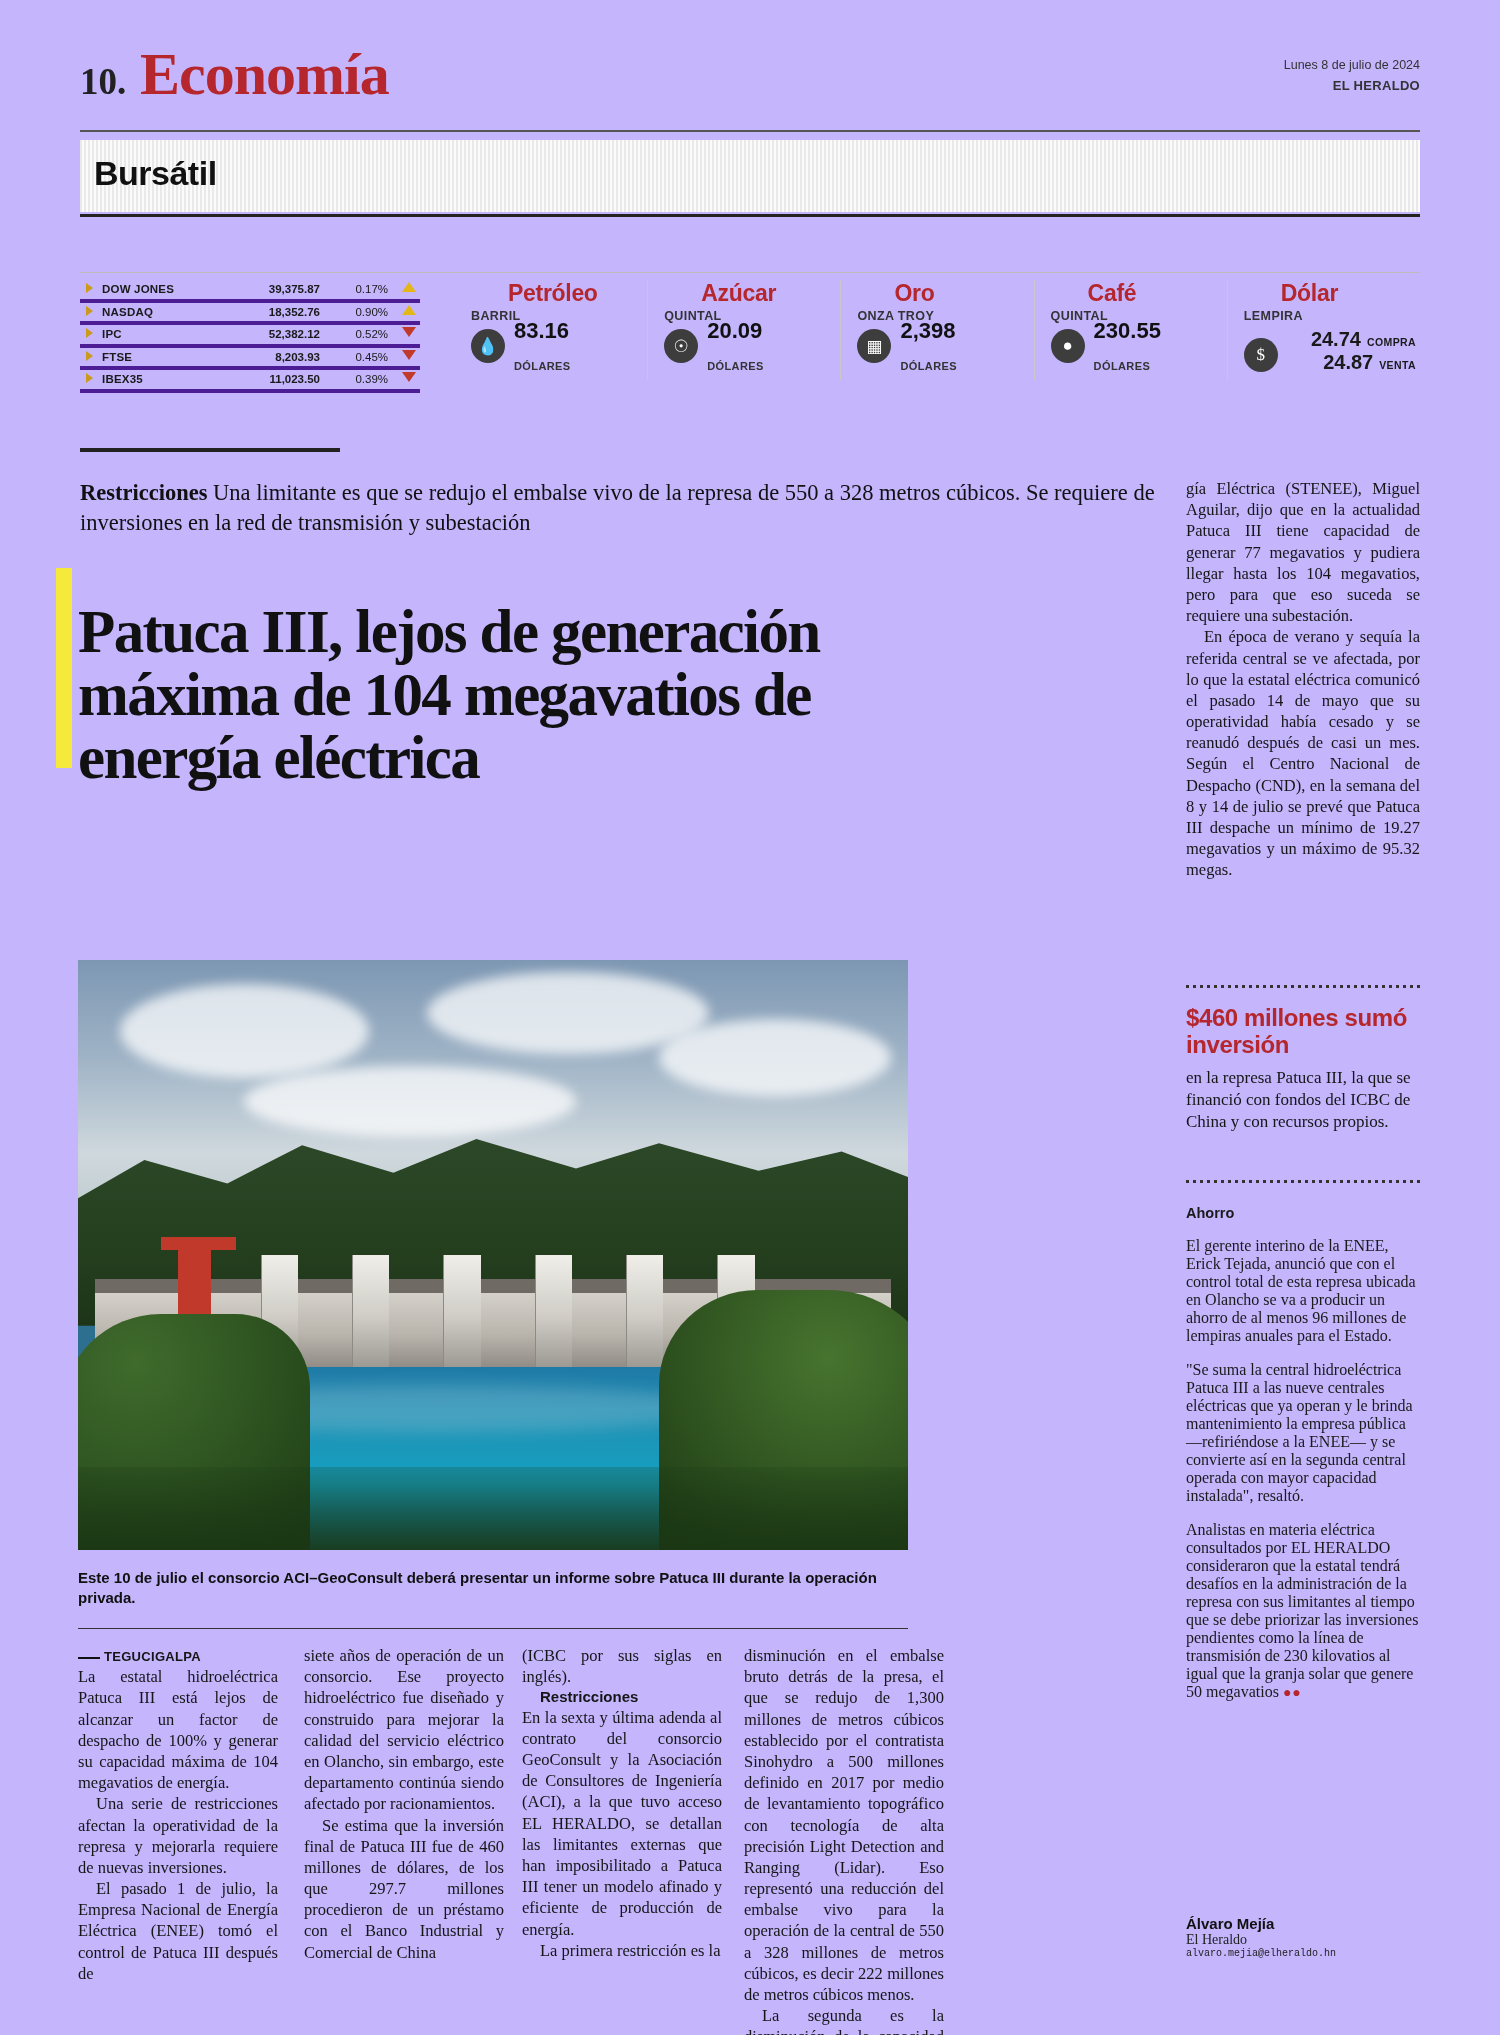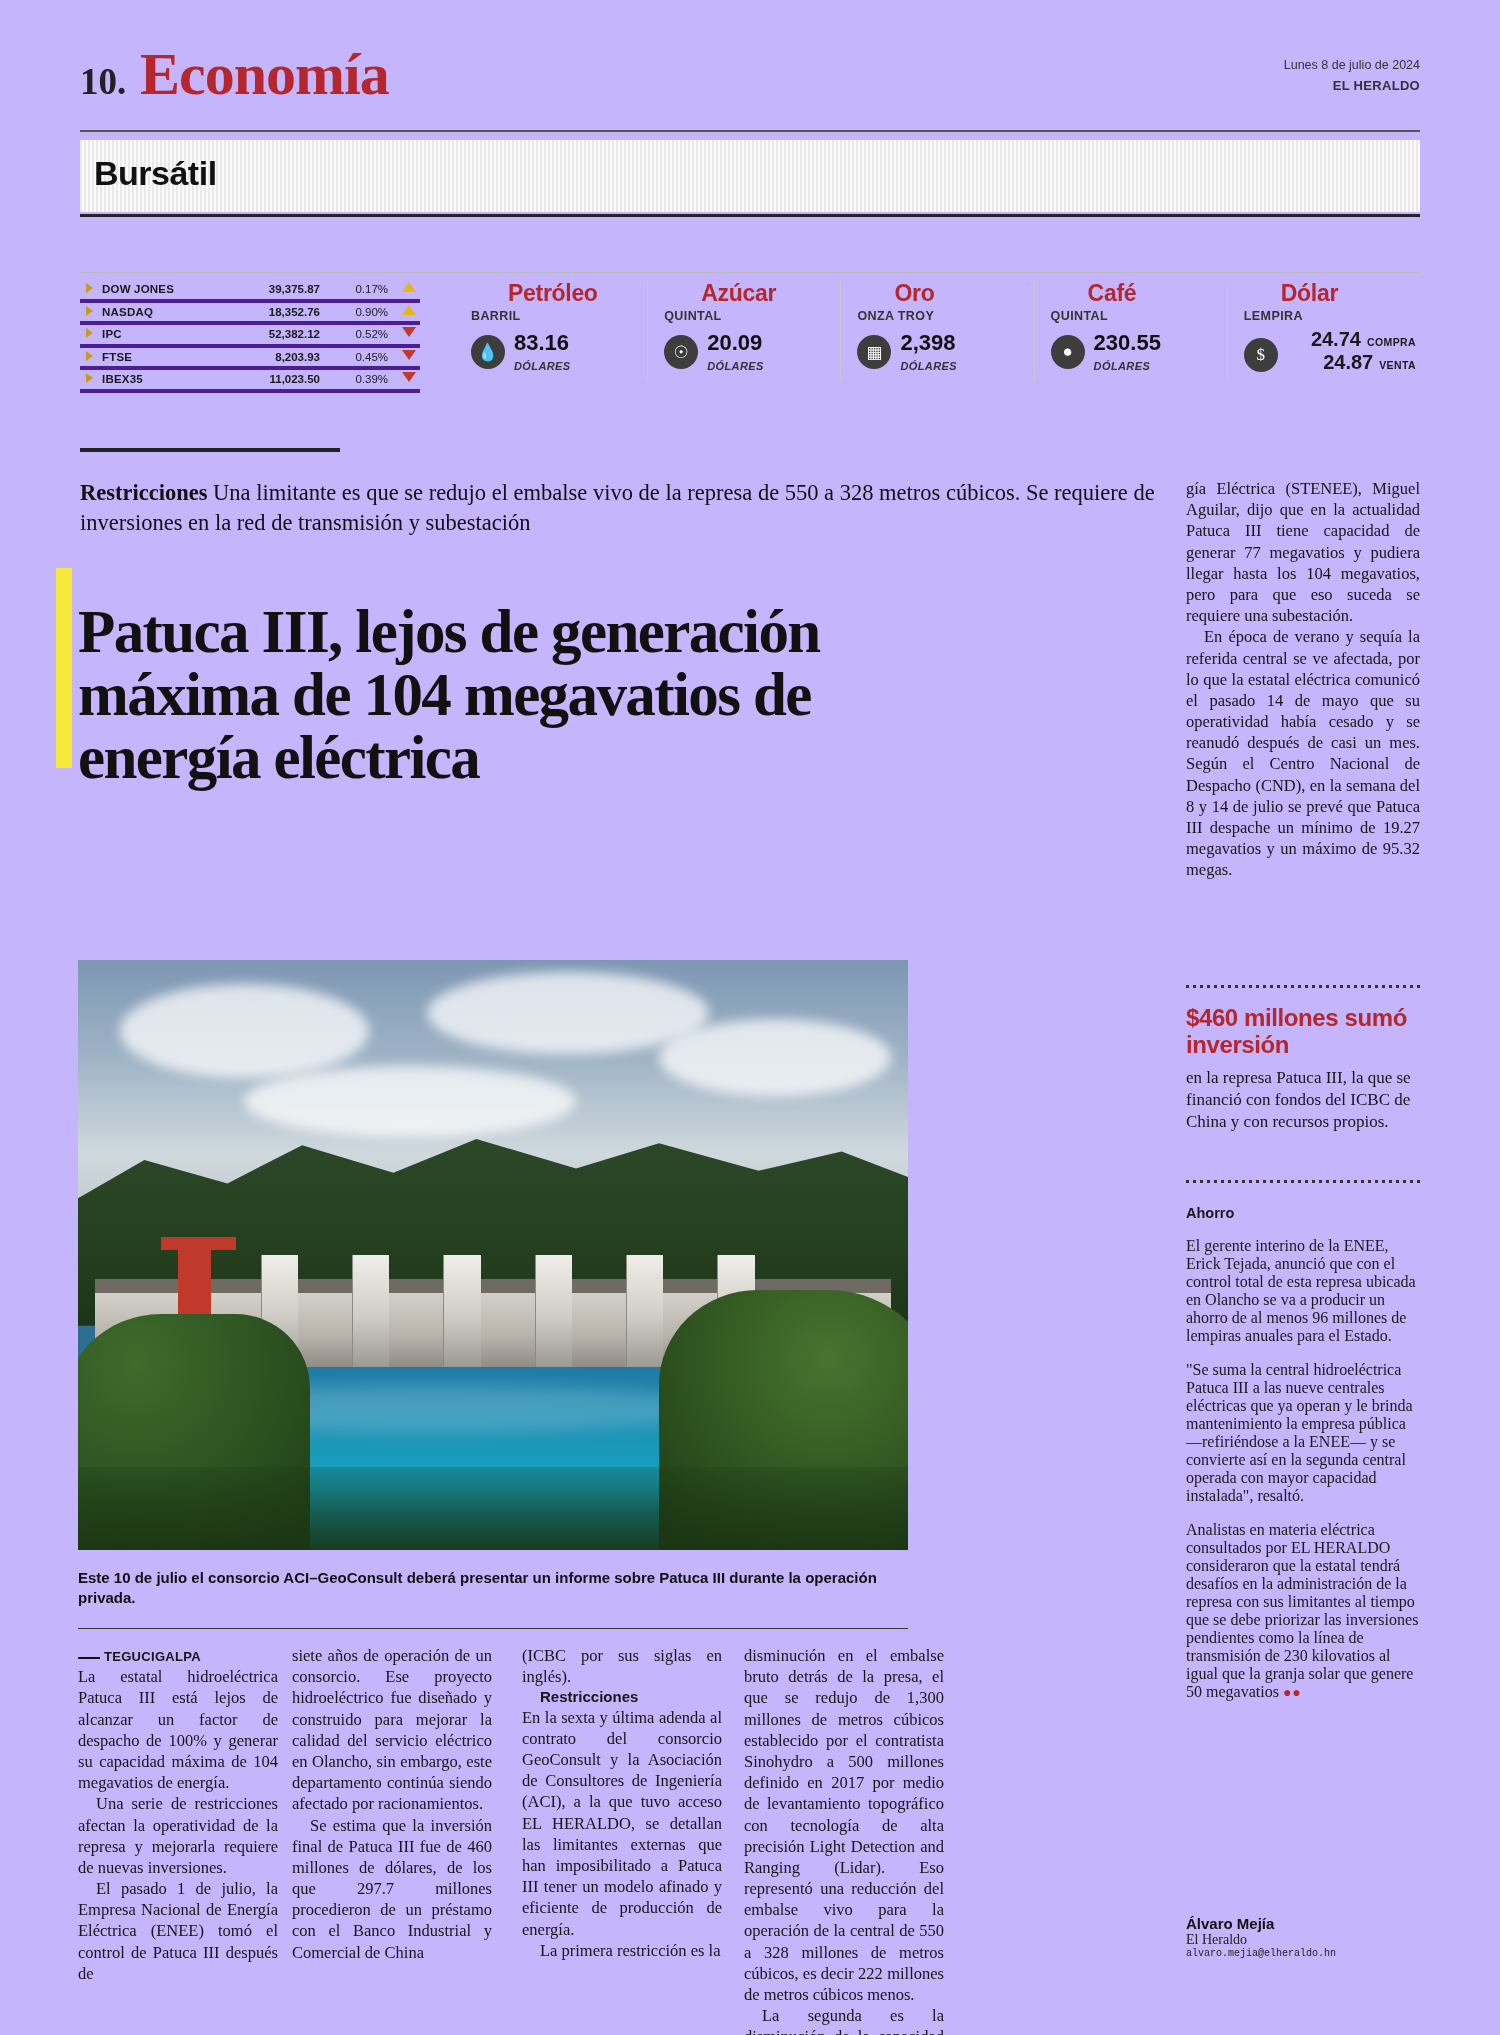--- a/index.html
+++ b/index.html
@@ -29,21 +29,21 @@
   .tri-up{border-bottom:10px solid #e4b719;border-left:7px solid transparent;border-right:7px solid transparent;}
   .tri-down{border-top:10px solid #c0392b;border-left:7px solid transparent;border-right:7px solid transparent;}
   .commodities{position:absolute;left:455px;top:280px;width:965px;height:100px;display:flex;}
   .comm{position:relative;flex:1;padding-left:16px;border-left:1px solid #c9c9c9;}
   .comm:first-child{border-left:none;}
   .comm-name{font-family:"Liberation Sans",sans-serif;font-size:23px;font-weight:700;color:#b5272d;letter-spacing:-.3px;margin-left:37px;}
   .comm-unit{font-family:"Liberation Sans",sans-serif;font-size:12.5px;font-weight:700;color:#333;margin-top:2px;letter-spacing:.4px;}
   .comm-bottom{position:absolute;left:16px;bottom:8px;display:flex;align-items:center;}
   .comm-icon{width:34px;height:34px;border-radius:50%;background:#3d3d3d;display:flex;align-items:center;justify-content:center;color:#fff;font-size:17px;margin-right:9px;}
   .comm-val{font-family:"Liberation Sans",sans-serif;font-size:22px;font-weight:700;color:#111;line-height:1;}
-  .comm-cur{font-family:"Liberation Sans",sans-serif;font-size:11px;font-weight:700;color:#333;margin-top:6px;letter-spacing:.4px;font-style:italic;}
+  .comm-cur{font-family:"Liberation Sans",sans-serif;font-size:11px;font-weight:700;color:#333;margin-top:18px;letter-spacing:.4px;}
   .dolar-vals{position:absolute;right:4px;bottom:6px;text-align:right;font-family:"Liberation Sans",sans-serif;}
   .dv-row{display:flex;align-items:baseline;justify-content:flex-end;}
   .dv-num{font-size:20px;font-weight:700;margin-left:20px;}
   .dv-lab{font-size:10.5px;font-weight:700;margin-left:6px;letter-spacing:.4px;}
   
   .rule-art{left:80px;top:448px;width:260px;height:4px;background:#222;}
   .kicker{position:absolute;left:80px;top:478px;width:1080px;font-size:22.5px;line-height:1.35;color:#111;}
   .kicker b{font-weight:700;}
   .headline{position:absolute;left:78px;top:560px;width:830px;font-size:61px;line-height:1.03;font-weight:700;letter-spacing:-1.6px;color:#111;}
   .hl-mark{position:absolute;left:56px;top:568px;width:16px;height:200px;background:#f5e93c;}
@@ -66,21 +66,21 @@
   .caption{position:absolute;left:78px;top:1568px;width:830px;font-family:"Liberation Sans",sans-serif;font-size:15px;font-weight:700;line-height:1.35;color:#111;}
   .rule-cap{left:78px;top:1628px;width:830px;height:1px;background:#333;}
   
   .col{position:absolute;font-size:16.5px;line-height:1.285;text-align:justify;color:#161616;}
   .col p{margin:0;text-indent:18px;}
   .col p.first{text-indent:0;}
   .dateline{font-family:"Liberation Sans",sans-serif;font-size:13px;font-weight:700;letter-spacing:.3px;}
   .dateline .dash{display:inline-block;width:22px;height:2px;background:#111;vertical-align:middle;margin-right:4px;}
   .subhead{font-family:"Liberation Sans",sans-serif;font-size:15px;font-weight:700;margin:10px 0 2px;text-indent:0;}
   .c1{left:78px;top:1645px;width:200px;}
-  .c2{left:292px;top:1645px;width:200px;}
+  .c2{left:304px;top:1645px;width:200px;}
   .c3{left:522px;top:1645px;width:200px;}
   .c4{left:744px;top:1645px;width:200px;}
   .rcol{position:absolute;left:1186px;width:234px;font-size:16.5px;line-height:1.285;text-align:justify;color:#161616;}
   .rcol p{margin:0;text-indent:18px;}
   .rcol p.first{text-indent:0;}
   .rc-top{top:478px;}
   .rule-dots{position:absolute;left:1186px;width:234px;height:3px;background:repeating-linear-gradient(90deg,#333 0 3px,transparent 3px 7px);}
   .pullquote{position:absolute;left:1186px;top:1005px;width:234px;}
   .pq-title{font-family:"Liberation Sans",sans-serif;font-size:24px;font-weight:700;color:#b5272d;line-height:1.12;letter-spacing:-.4px;}
   .pq-body{margin-top:8px;font-size:17px;line-height:1.3;color:#161616;}

